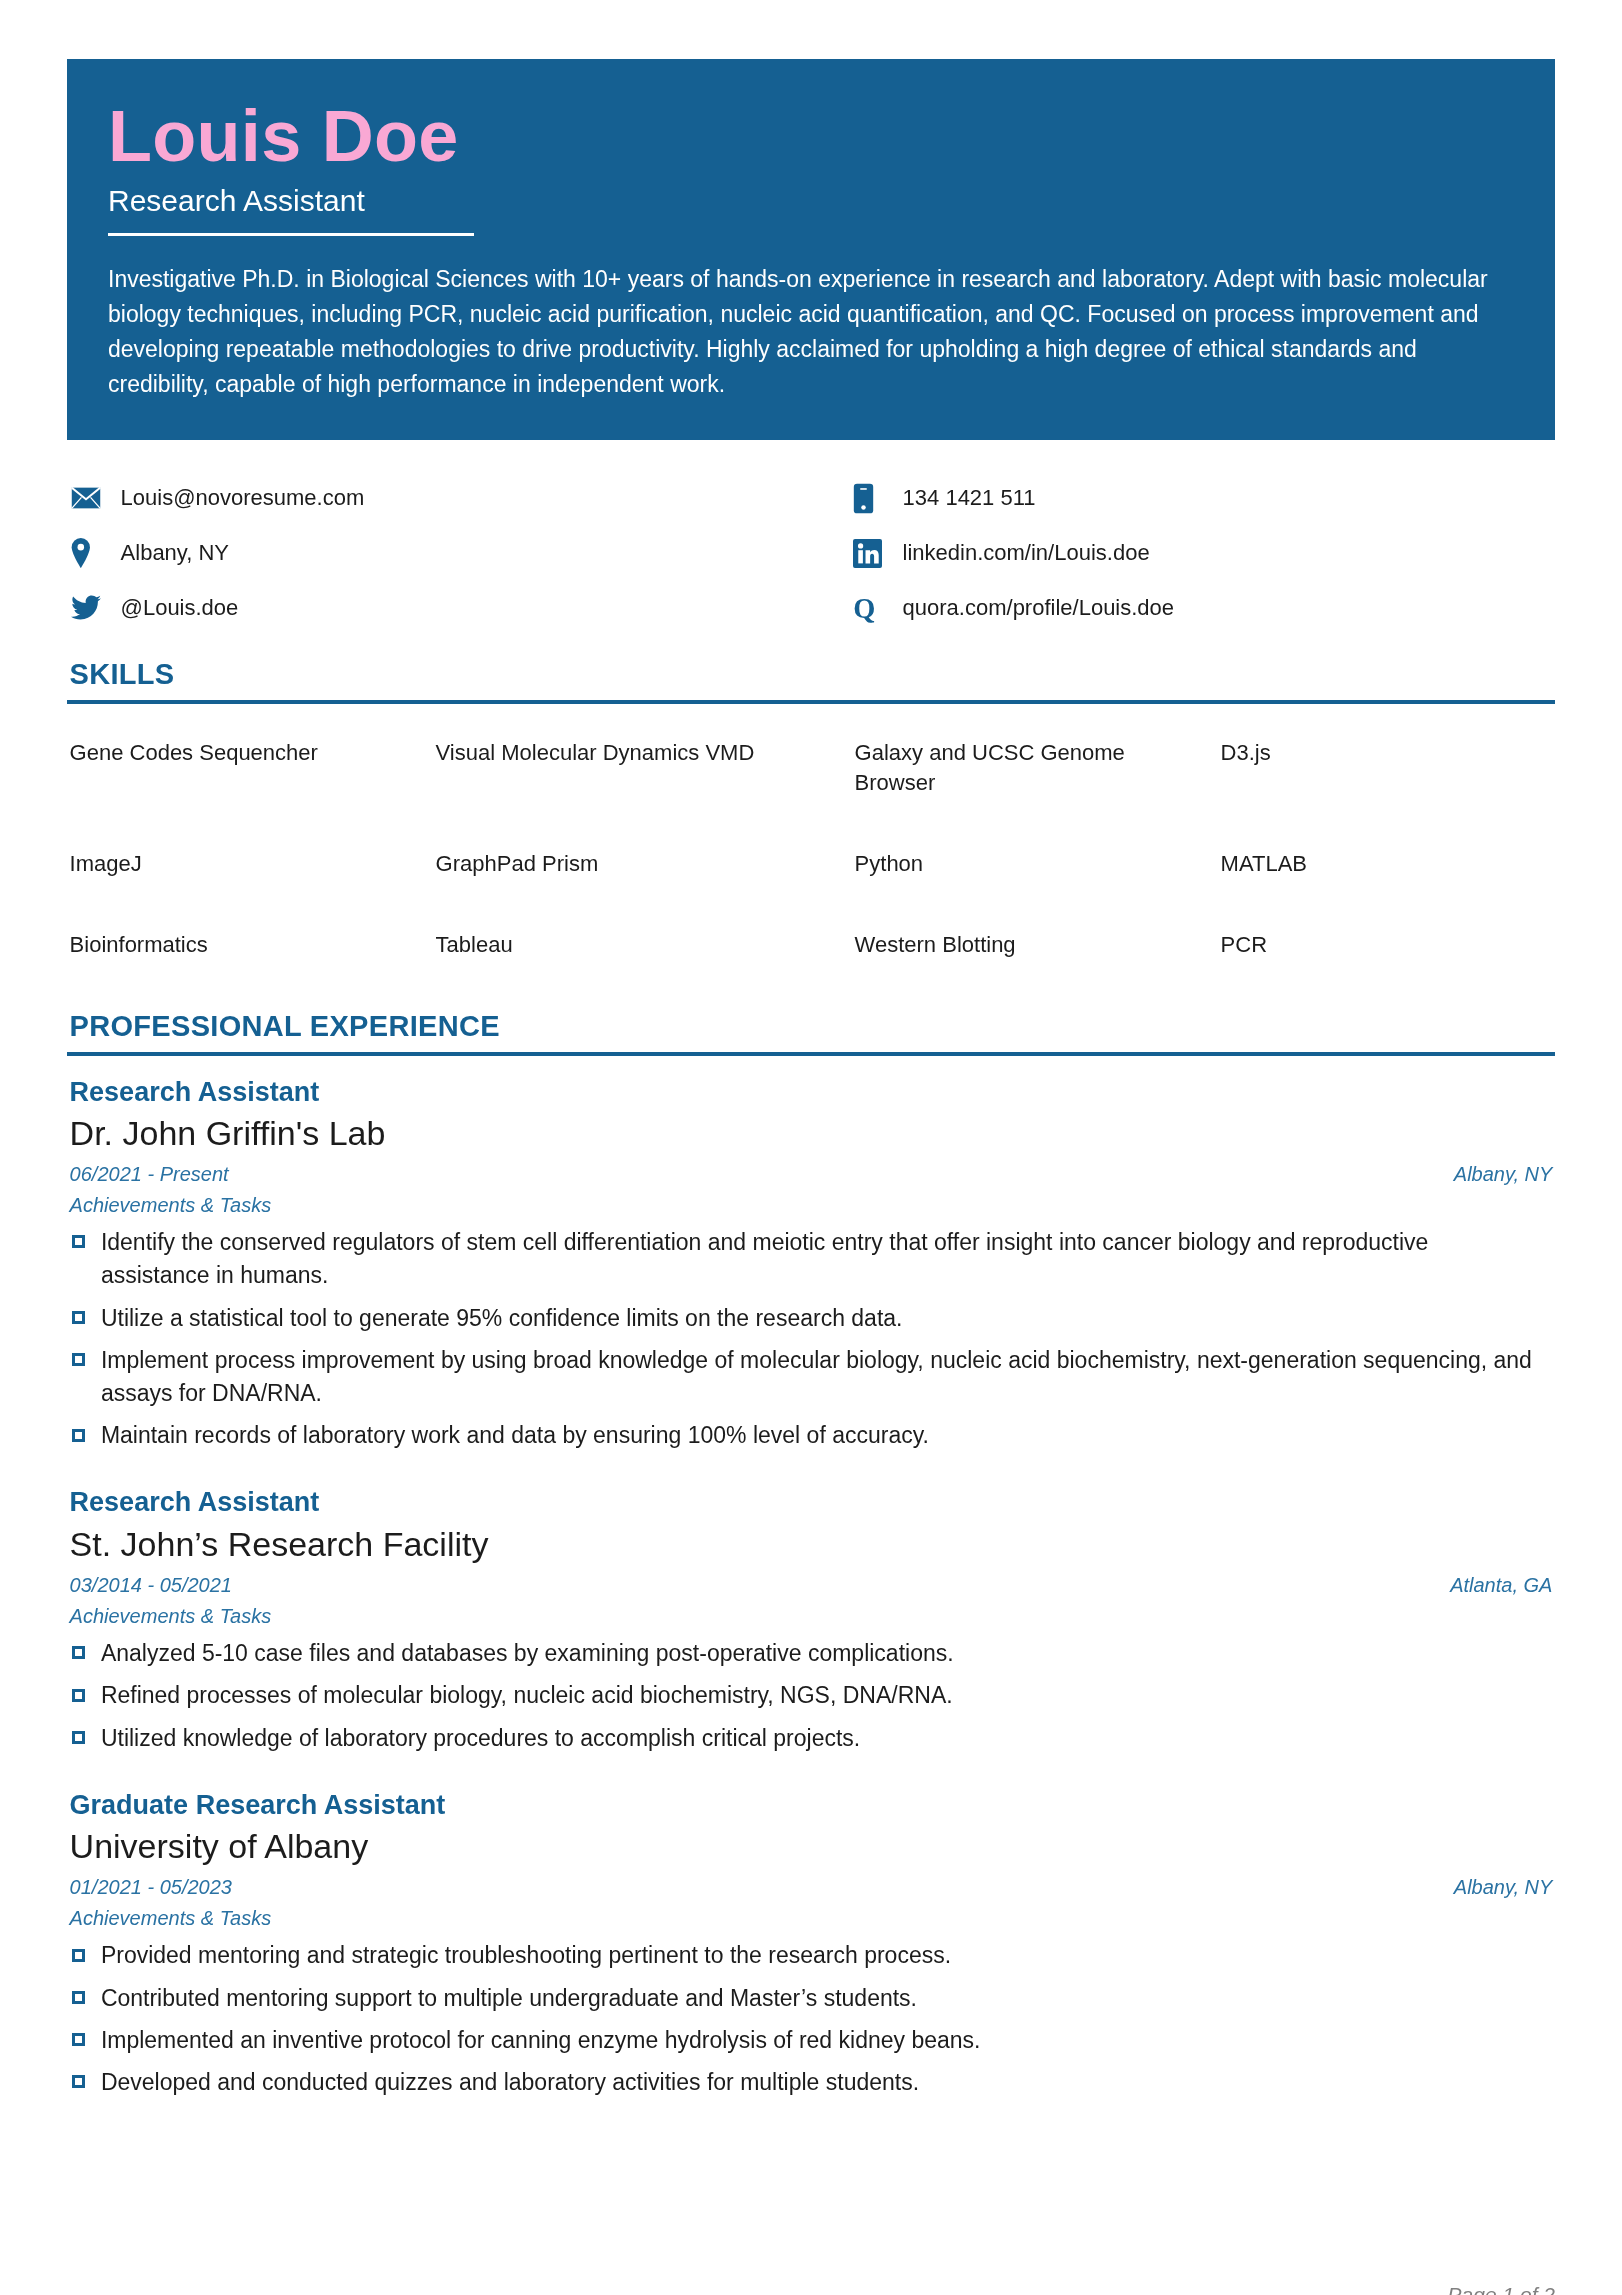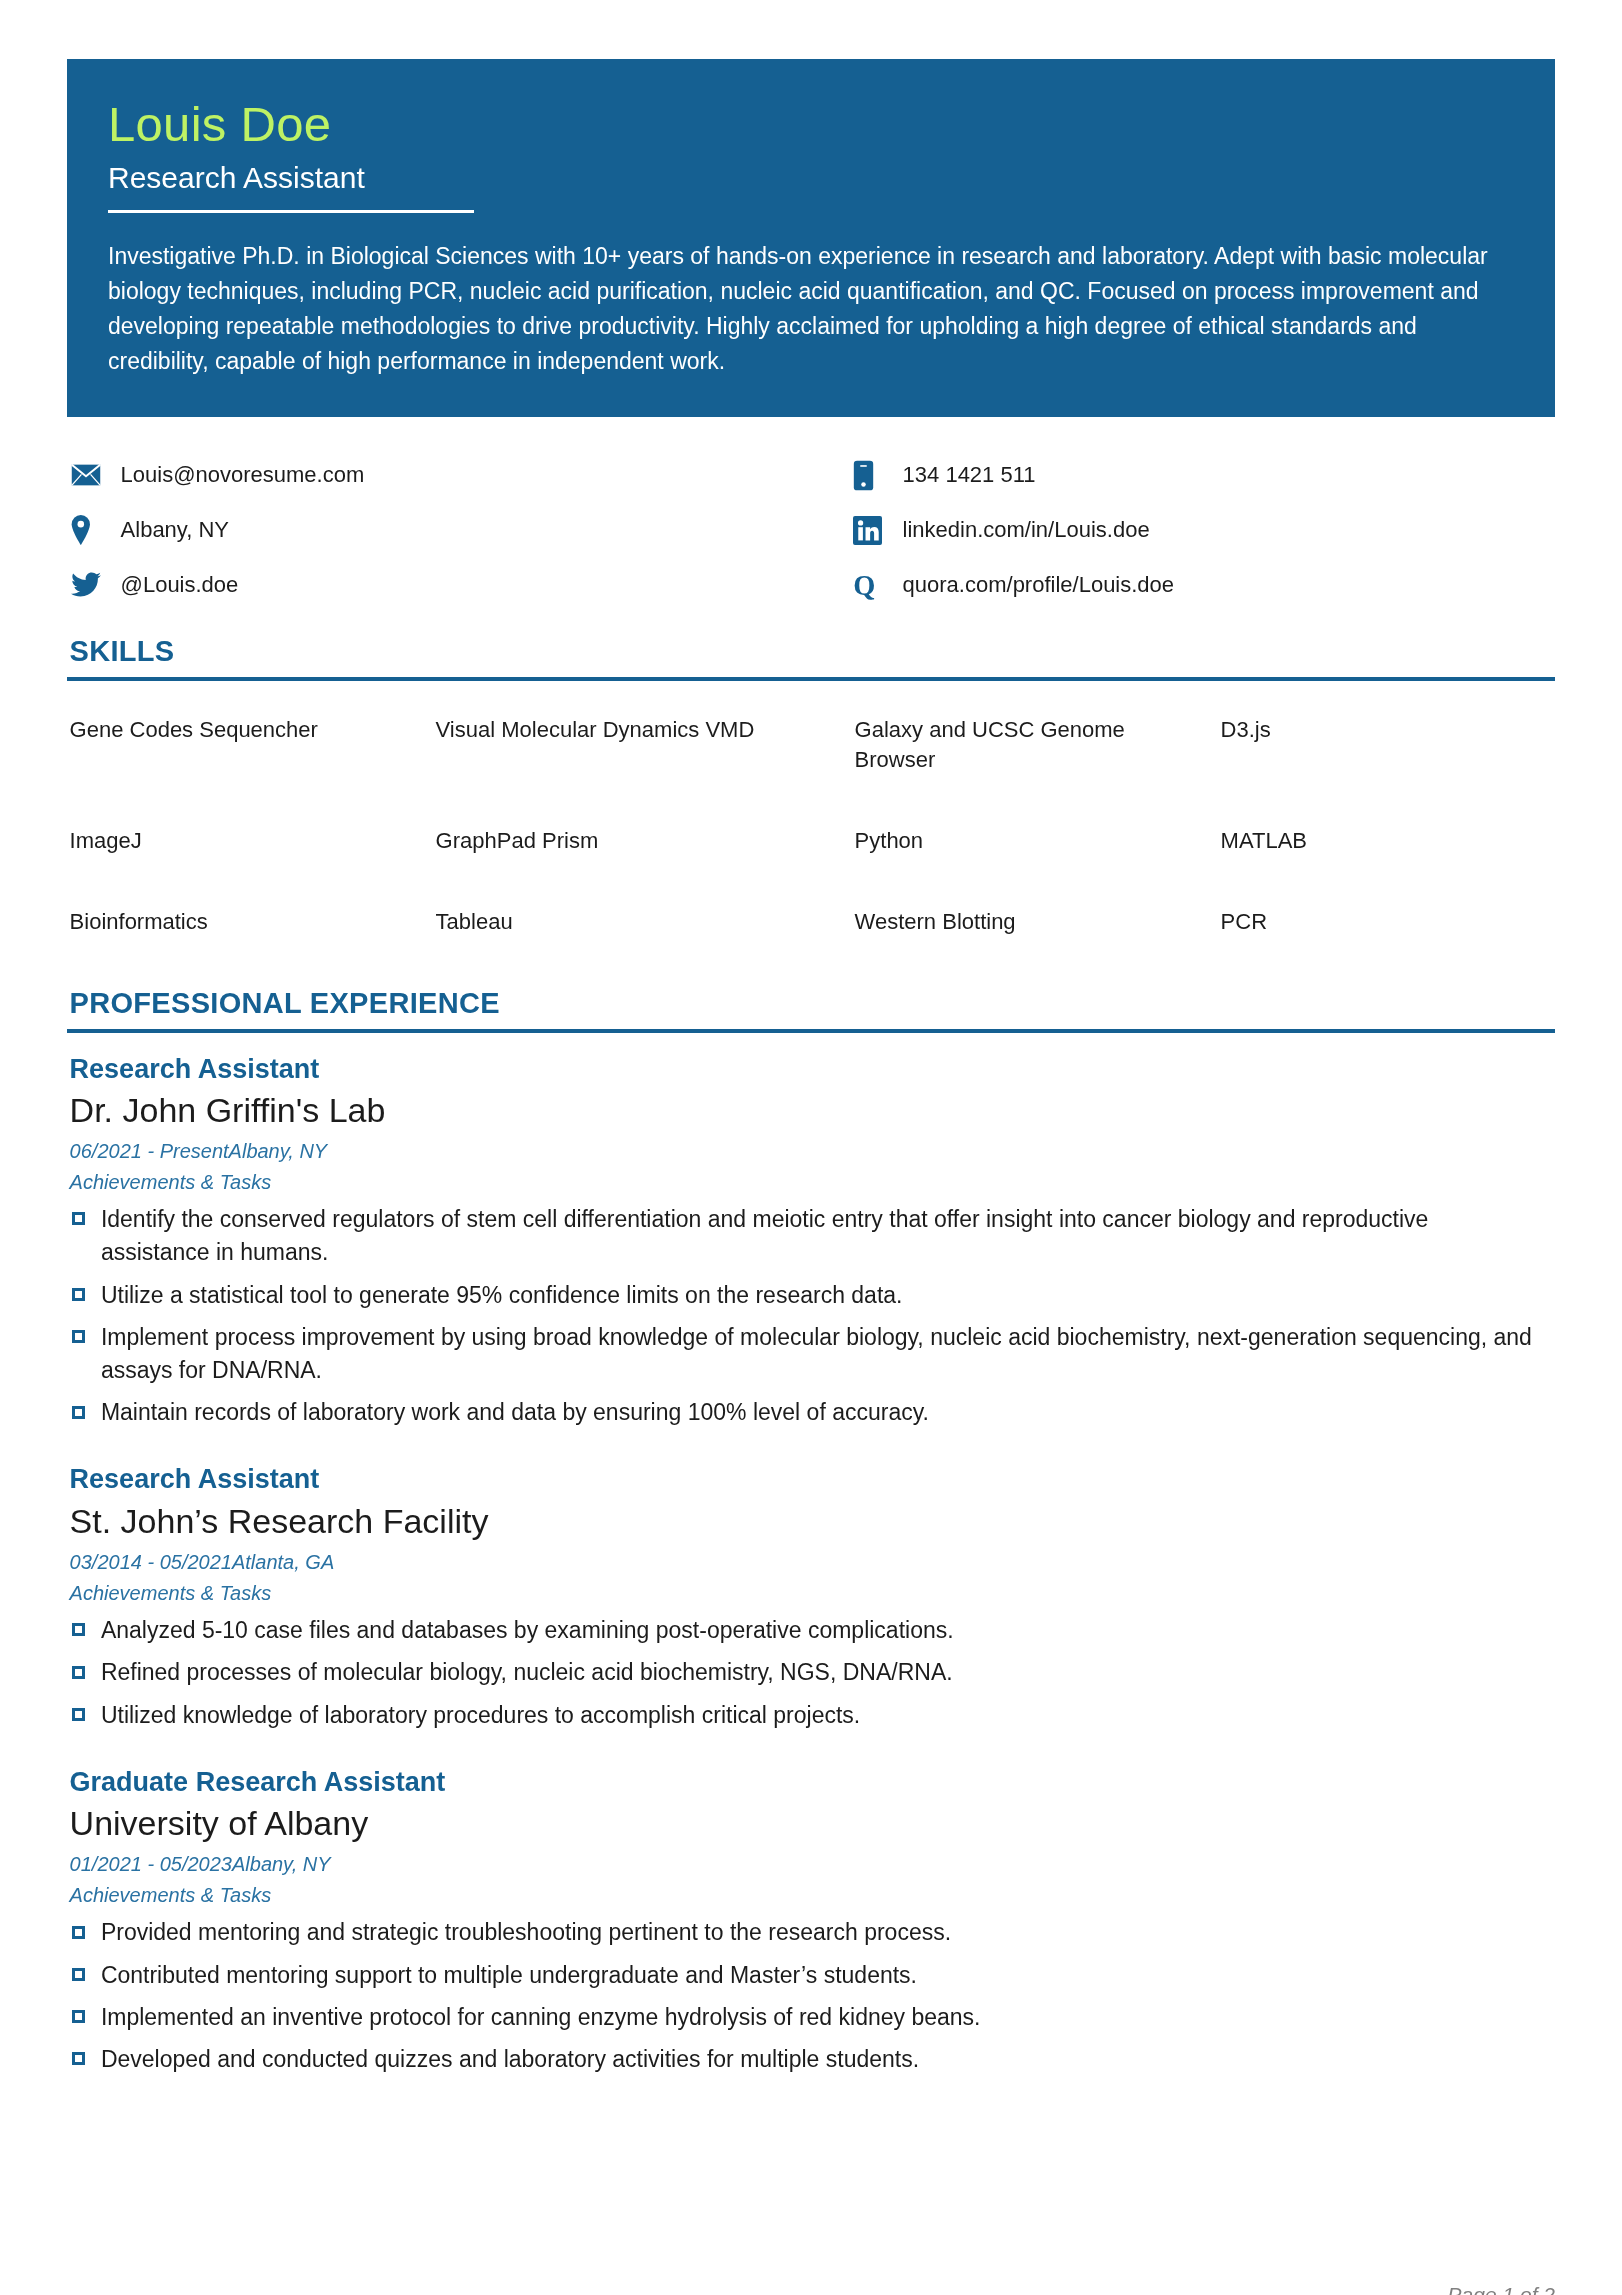--- a/index.html
+++ b/index.html
@@ -28,26 +28,26 @@
   
   .header-band {
     position: relative;
     margin-top: 59px;
     background: #156092;
     color: #ffffff;
     padding: 41px 41px 38px 41px;
     box-sizing: border-box;
   }
   .name {
-    font-size: 49px;
+    font-size: 72px;
     line-height: 1.0;
-    font-weight: 400;
+    font-weight: 700;
     letter-spacing: 0.3px;
     margin: 0 0 11.8px 0;
-    color: #bef264;
+    color: #f9a8d4;
   }
   .job-title-header {
     font-size: 30px;
     font-weight: 400;
     margin: 0;
     color: #ffffff;
     line-height: 1.15;
   }
   .title-rule {
     width: 366px;
@@ -142,21 +142,21 @@
   }
   .exp-company {
     font-size: 34px;
     font-weight: 400;
     color: #1c1c1c;
     margin: 0 0 9.2px 0;
     line-height: 1.2;
   }
   .exp-meta {
     display: flex;
-    justify-content: flex-start;
+    justify-content: space-between;
     align-items: baseline;
     font-size: 20px;
     font-style: italic;
     color: #2a72a3;
     margin-bottom: 7.9px;
     padding-right: 2.6px;
   }
   .exp-subhead {
     font-size: 20px;
     font-style: italic;

